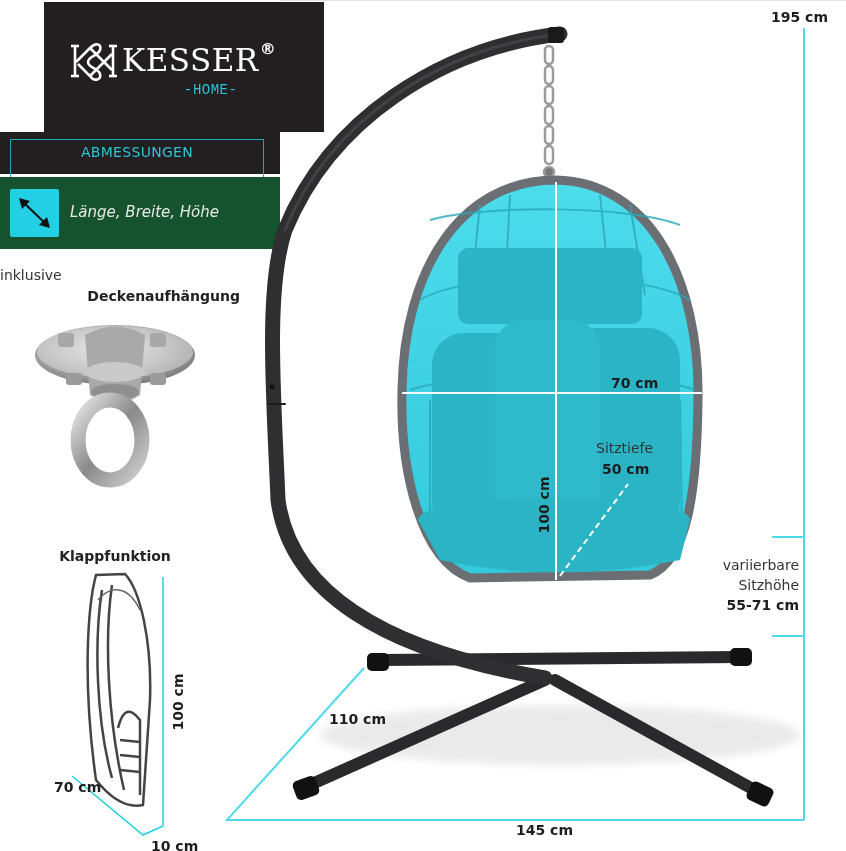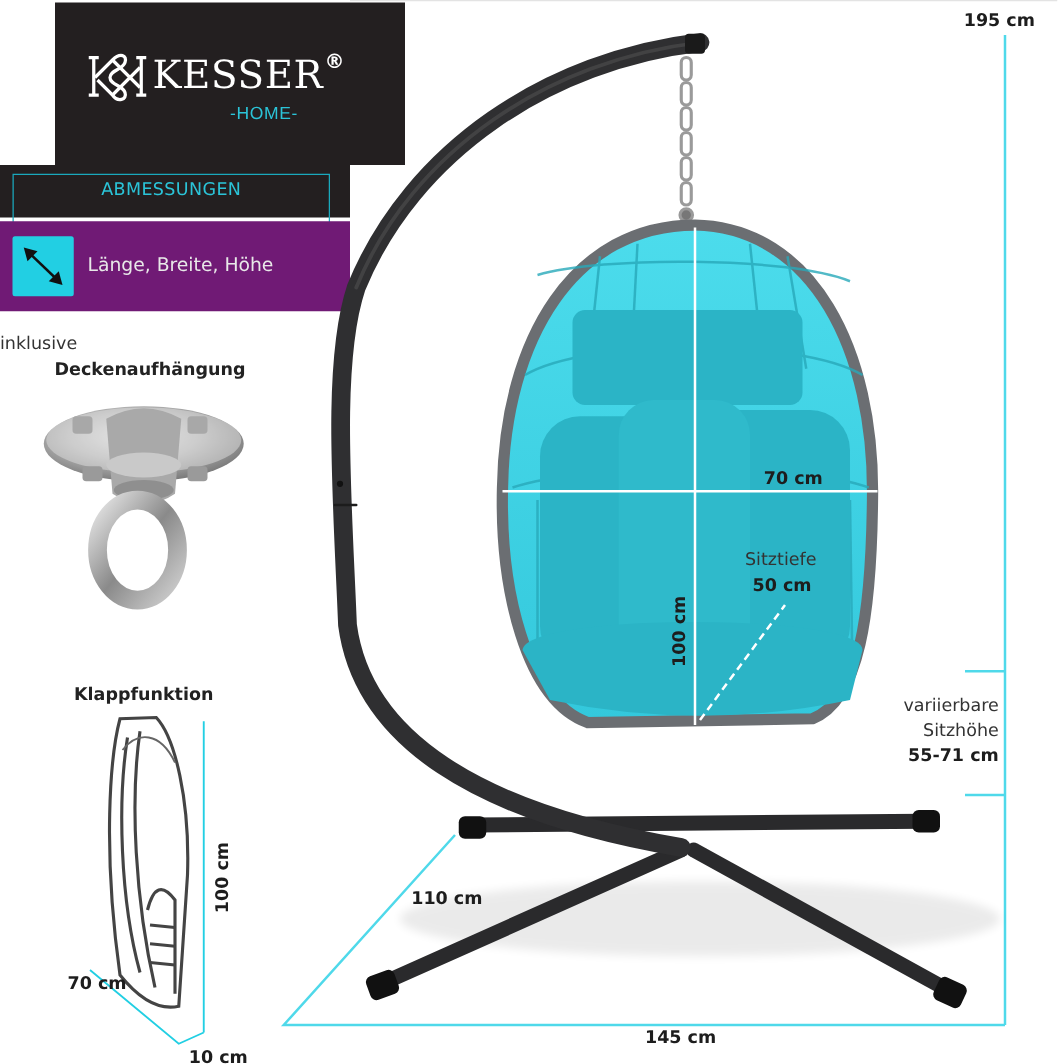--- a/index.html
+++ b/index.html
@@ -14,32 +14,32 @@
     background: #231f20; border-top: 2px solid #fff; margin-left: 44px;
   }
   .brand-logo {
     position: absolute; left: 26px; top: 36px; display: flex; align-items: center;
     color: #ffffff; font-family: "DejaVu Serif", serif; font-size: 31px; letter-spacing: 0.5px;
   }
   .brand-mark { width: 48px; height: 44px; margin-right: 4px; }
   .brand-reg { font-size: 16px; position: relative; top: -12px; margin-left: 1px; font-family: "DejaVu Sans", sans-serif; font-weight: bold; }
   .brand-sub {
     position: absolute; left: 140px; top: 80px; color: #2bc4d8;
-    font-size: 14px; letter-spacing: 0.5px; font-family: Liberation Sans, sans-serif;
+    font-size: 14px; letter-spacing: 0.5px; font-family: Liberation Mono, monospace;
   }
   .section-bar {
     position: absolute; left: 0; top: 132px; width: 280px; height: 42px; background: #231f20;
   }
   .section-box {
     position: absolute; left: 10px; top: 7px; width: 254px; height: 40px;
     border: 1.5px solid #1aa9bd; box-sizing: border-box;
     color: #2bc4d8; font-size: 14px; text-align: center; line-height: 25px; letter-spacing: 0.3px;
   }
   .legend-bar {
-    position: absolute; left: 0; top: 177px; width: 280px; height: 72px; background: #701a75;
+    position: absolute; left: 0; top: 177px; width: 280px; height: 72px; background: #14532d; font-style: italic;
   }
   .legend-icon {
     position: absolute; left: 10px; top: 12px; width: 49px; height: 48px;
     background: #22cfe3; border-radius: 2px;
   }
   .legend-text {
     position: absolute; left: 70px; top: 26px; color: #e8e8e8; font-size: 15px;
   }
   .caption-light { font-size: 14px; color: #333; text-align: left; }
   .caption-bold { font-size: 14px; color: #222; font-weight: bold; text-align: center; }
@@ -82,21 +82,21 @@
     <svg width="49" height="48" viewBox="0 0 49 48">
       <line x1="13" y1="13" x2="36" y2="35" stroke="#111" stroke-width="2"></line>
       <polygon points="9,9 20,12 12,20" fill="#111"></polygon>
       <polygon points="40,39 29,36 37,28" fill="#111"></polygon>
     </svg>
   </div>
   <div class="legend-text">Länge, Breite, Höhe</div>
 </div>
 
 <div class="abs caption-light" style="left:0;top:267px;width:240px;">inklusive</div>
-<div class="abs caption-bold" style="left:0;top:288px;width:240px;">Deckenaufhängung</div>
+<div class="abs caption-bold" style="left:0;top:288px;width:240px;text-align:right;">Deckenaufhängung</div>
 
 <svg class="scene" width="846" height="851" viewBox="0 0 846 851">
   <defs>
     <radialGradient id="metalGrad" cx="45%" cy="40%" r="60%">
       <stop offset="0%" stop-color="#f4f4f4"></stop>
       <stop offset="55%" stop-color="#bcbcbc"></stop>
       <stop offset="100%" stop-color="#7d7d7d"></stop>
     </radialGradient>
     <linearGradient id="ringGrad" x1="0" y1="0" x2="1" y2="1">
       <stop offset="0%" stop-color="#e6e6e6"></stop>

